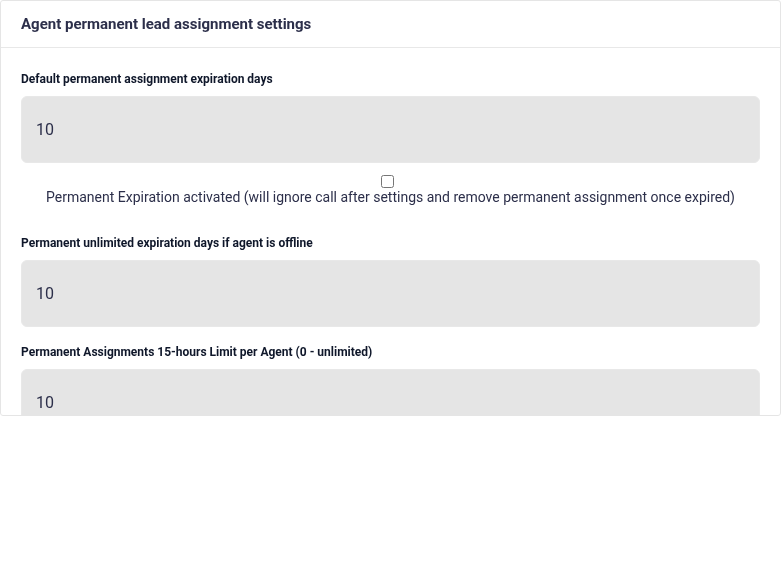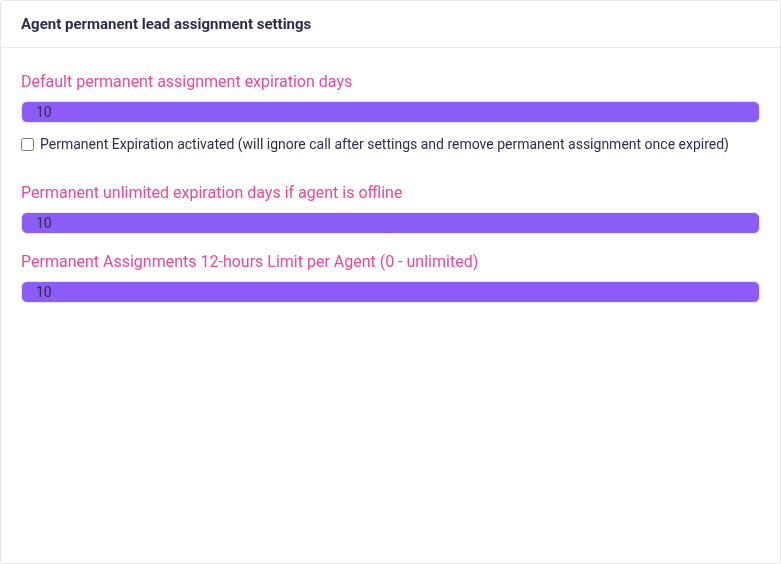--- a/index.html
+++ b/index.html
@@ -8,21 +8,21 @@
       padding: 0;
     }
     body {
       font-family: -apple-system, BlinkMacSystemFont, "Segoe UI", Roboto, "Helvetica Neue", Arial, sans-serif;
       background: #fff;
       color: #2c2f4a;
       font-size: 14px;
     }
     .panel {
       width: 781px;
-      height: 564px;
+      height: 416px;
       border: 1px solid #e5e5e5;
       border-radius: 3px;
       overflow: hidden;
     }
     .panel-header {
       padding: 14px 20px;
       border-bottom: 1px solid #e8e8e8;
     }
     .panel-title {
       font-size: 15px;
@@ -33,39 +33,40 @@
       padding: 24px 20px 10px 20px;
     }
     .form-group {
       margin-bottom: 18px;
     }
     .form-group.with-checkbox {
       margin-bottom: 30px;
     }
     .form-label {
       display: block;
-      font-size: 16px;
-      font-weight: 400;
-      color: #ec4899;
+      font-size: 12px;
+      font-weight: 700;
+      color: #0f172a;
       margin-bottom: 10px;
     }
     .form-input {
       width: 100%;
-      padding: 2px 14px;
+      padding: 23px 14px;
       border: 1px solid #e8e8e8;
       border-radius: 6px;
-      font-size: 14px;
+      font-size: 16px;
       color: #2c2f4a;
       font-family: inherit;
-      background: #8b5cf6;
+      background: #e5e5e5;
     }
     .checkbox-row {
       display: flex;
       align-items: center;
       margin-top: 12px;
+      flex-direction: column;
     }
     .checkbox-row input[type="checkbox"] {
       width: 13px;
       height: 13px;
       margin-right: 6px;
       flex-shrink: 0;
     }
     .checkbox-label {
       font-size: 14px;
       color: #2c2f4a;
@@ -95,21 +96,21 @@
 
     <div class="form-group">
     </div>
 
     <div class="form-group">
       <label class="form-label">Permanent unlimited expiration days if agent is offline</label>
       <input type="text" class="form-input" value="10" style="">
     </div>
 
     <div class="form-group">
-      <label class="form-label">Permanent Assignments 12-hours Limit per Agent (0 - unlimited)</label>
+      <label class="form-label">Permanent Assignments 15-hours Limit per Agent (0 - unlimited)</label>
       <input type="text" class="form-input" value="10" style="">
     </div>
 
     <div class="form-group">
     </div>
 
   </div>
 
 </div>
 

